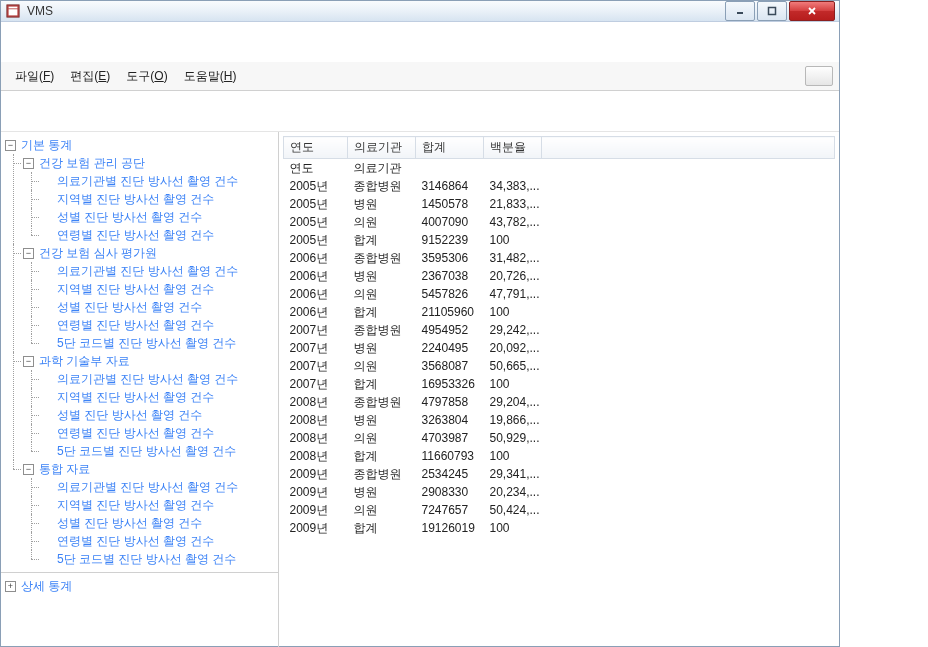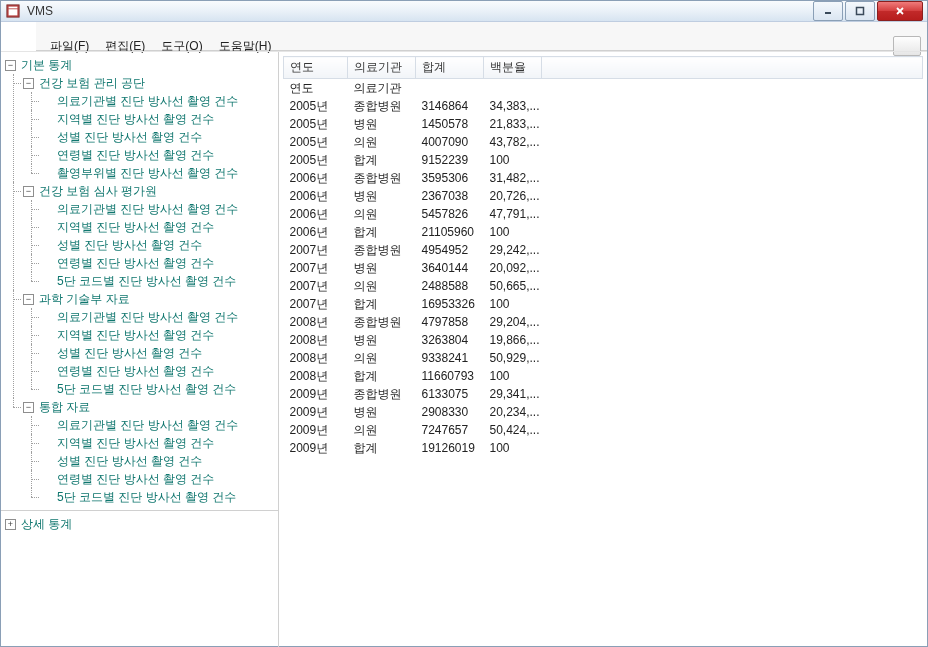--- a/index.html
+++ b/index.html
@@ -9,26 +9,27 @@
     }
     body {
       font-family: 'Malgun Gothic', 'Segoe UI', Tahoma, sans-serif;
       font-size: 12px;
       background: #fff;
       width: 928px;
       height: 647px;
       overflow: hidden;
     }
     .window {
-      width: 928px;
+      width: 840px;
       height: 647px;
       background: #fff;
       border: 1px solid #8a9fb6;
       display: flex;
       flex-direction: column;
+      gap: 40px;
     }
     .titlebar {
       height: 28px;
       background: linear-gradient(to bottom, #f9fbfd 0%, #eaf1f8 50%, #d7e4f1 100%);
       border-bottom: 1px solid #bfcde0;
       display: flex;
       align-items: center;
       padding: 0 4px;
     }
     .titlebar-icon {
@@ -63,25 +64,24 @@
     .win-btn.close {
       width: 46px;
       background: linear-gradient(to bottom, #f07b7b, #d43f3f 49%, #c22a2a 50%, #b71d1d);
       border-color: #8a1f1f;
     }
     .win-btn svg { stroke: #3a4a5a; }
     .win-btn.close svg { stroke: #fff; }
     .menubar {
       height: 24px;
       display: flex;
-      align-items: flex-start;
+      align-items: center;
       border-bottom: 1px solid #d0d0d0;
       padding: 14px 6px;
       background: #f7f7f7;
-      margin-left: 35px;
     }
     .menu-item {
       padding: 2px 8px;
       color: #222;
       cursor: default;
     }
     .menu-item u { text-decoration: underline; }
     .toolbar-extra {
       margin-left: auto;
       width: 28px;
@@ -168,21 +168,21 @@
       cursor: pointer;
       position: relative;
       z-index: 1;
     }
     .leaf-spacer {
       width: 14px;
       display: inline-block;
     }
     .node-label {
       padding: 0 2px;
-      color: #0f766e;
+      color: #3b82f6;
     }
     .right-pane {
       flex: 1;
       display: flex;
       flex-direction: column;
       overflow: hidden;
     }
     .listview {
       flex: 1;
       overflow: auto;
@@ -306,26 +306,20 @@
                         <span class="leaf-spacer"></span>
                         <span class="node-label">성별 진단 방사선 촬영 건수</span>
                       </div>
                     </li>
                     <li>
                       <div class="node-row">
                         <span class="leaf-spacer"></span>
                         <span class="node-label">연령별 진단 방사선 촬영 건수</span>
                       </div>
                     </li>
-                    <li>
-                      <div class="node-row">
-                        <span class="leaf-spacer"></span>
-                        <span class="node-label">촬영부위별 진단 방사선 촬영 건수</span>
-                      </div>
-                    </li>
                   </ul>
                 </li>
                 <li>
                   <div class="node-row">
                     <span class="expander">−</span>
                     <span class="node-label">건강 보험 심사 평가원</span>
                   </div>
                   <ul>
                     <li>
                       <div class="node-row">
@@ -539,28 +533,28 @@
               <tr>
                 <td>2007년</td>
                 <td>종합병원</td>
                 <td>4954952</td>
                 <td>29,242,...</td>
                 <td></td>
               </tr>
               <tr>
                 <td>2007년</td>
                 <td>병원</td>
-                <td>3640144</td>
+                <td>2240495</td>
                 <td>20,092,...</td>
                 <td></td>
               </tr>
               <tr>
                 <td>2007년</td>
                 <td>의원</td>
-                <td>2488588</td>
+                <td>3568087</td>
                 <td>50,665,...</td>
                 <td></td>
               </tr>
               <tr>
                 <td>2007년</td>
                 <td>합계</td>
                 <td>16953326</td>
                 <td>100</td>
                 <td></td>
               </tr>
@@ -574,35 +568,35 @@
               <tr>
                 <td>2008년</td>
                 <td>병원</td>
                 <td>3263804</td>
                 <td>19,866,...</td>
                 <td></td>
               </tr>
               <tr>
                 <td>2008년</td>
                 <td>의원</td>
-                <td>9338241</td>
+                <td>4703987</td>
                 <td>50,929,...</td>
                 <td></td>
               </tr>
               <tr>
                 <td>2008년</td>
                 <td>합계</td>
                 <td>11660793</td>
                 <td>100</td>
                 <td></td>
               </tr>
               <tr>
                 <td>2009년</td>
                 <td>종합병원</td>
-                <td>6133075</td>
+                <td>2534245</td>
                 <td>29,341,...</td>
                 <td></td>
               </tr>
               <tr>
                 <td>2009년</td>
                 <td>병원</td>
                 <td>2908330</td>
                 <td>20,234,...</td>
                 <td></td>
               </tr>

